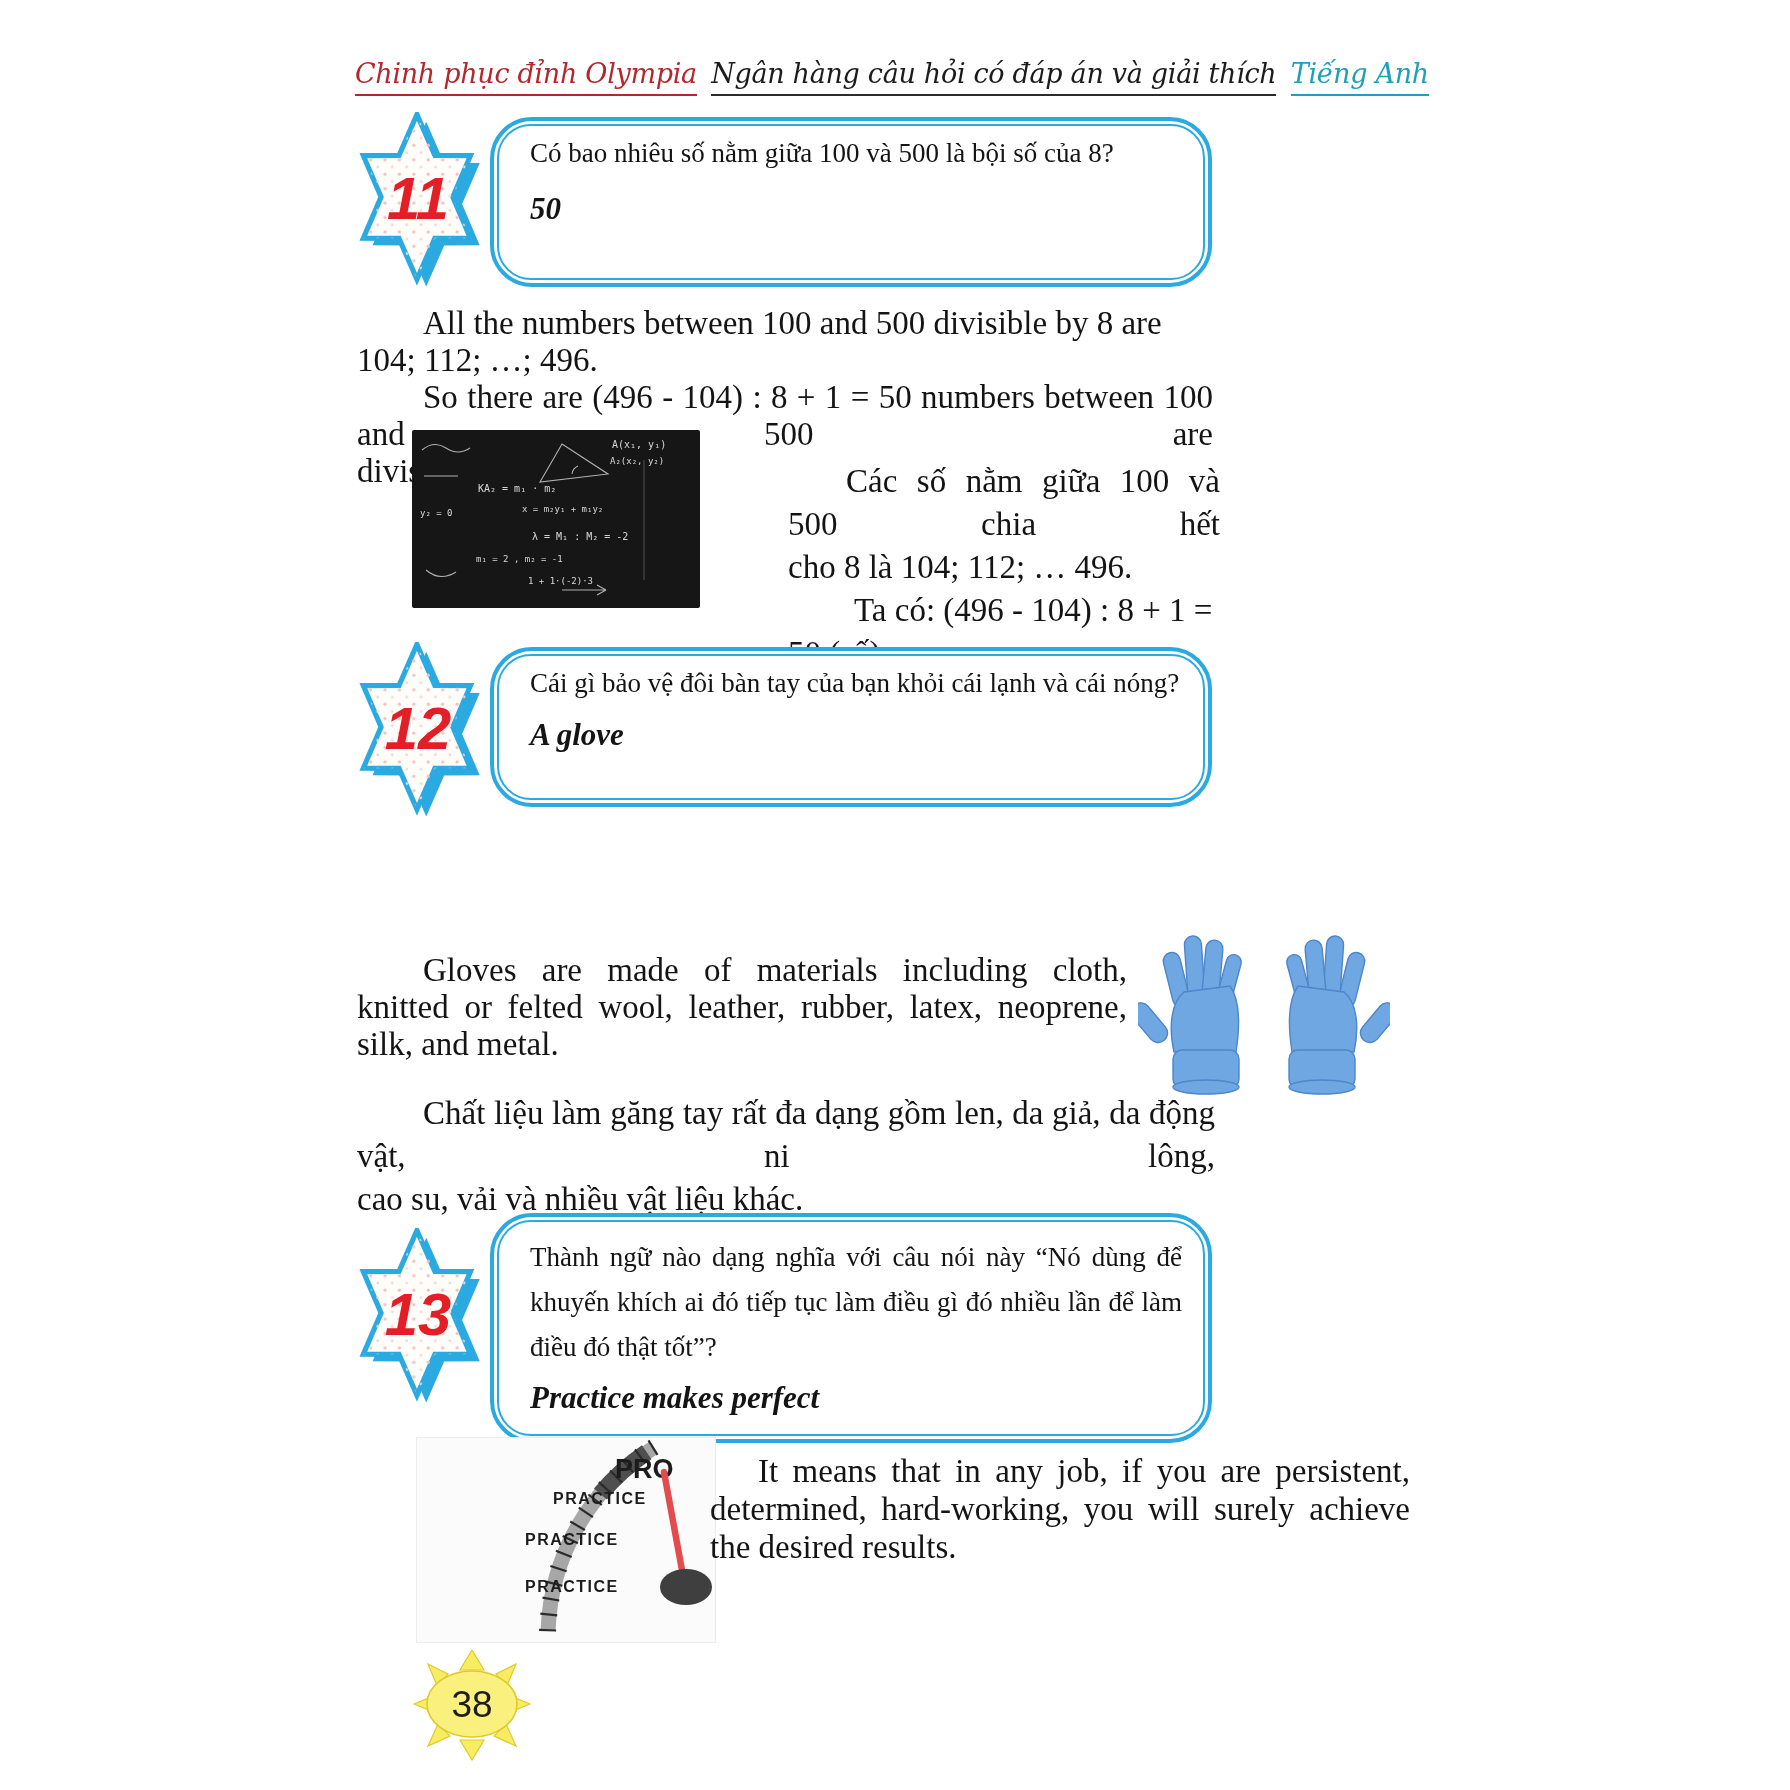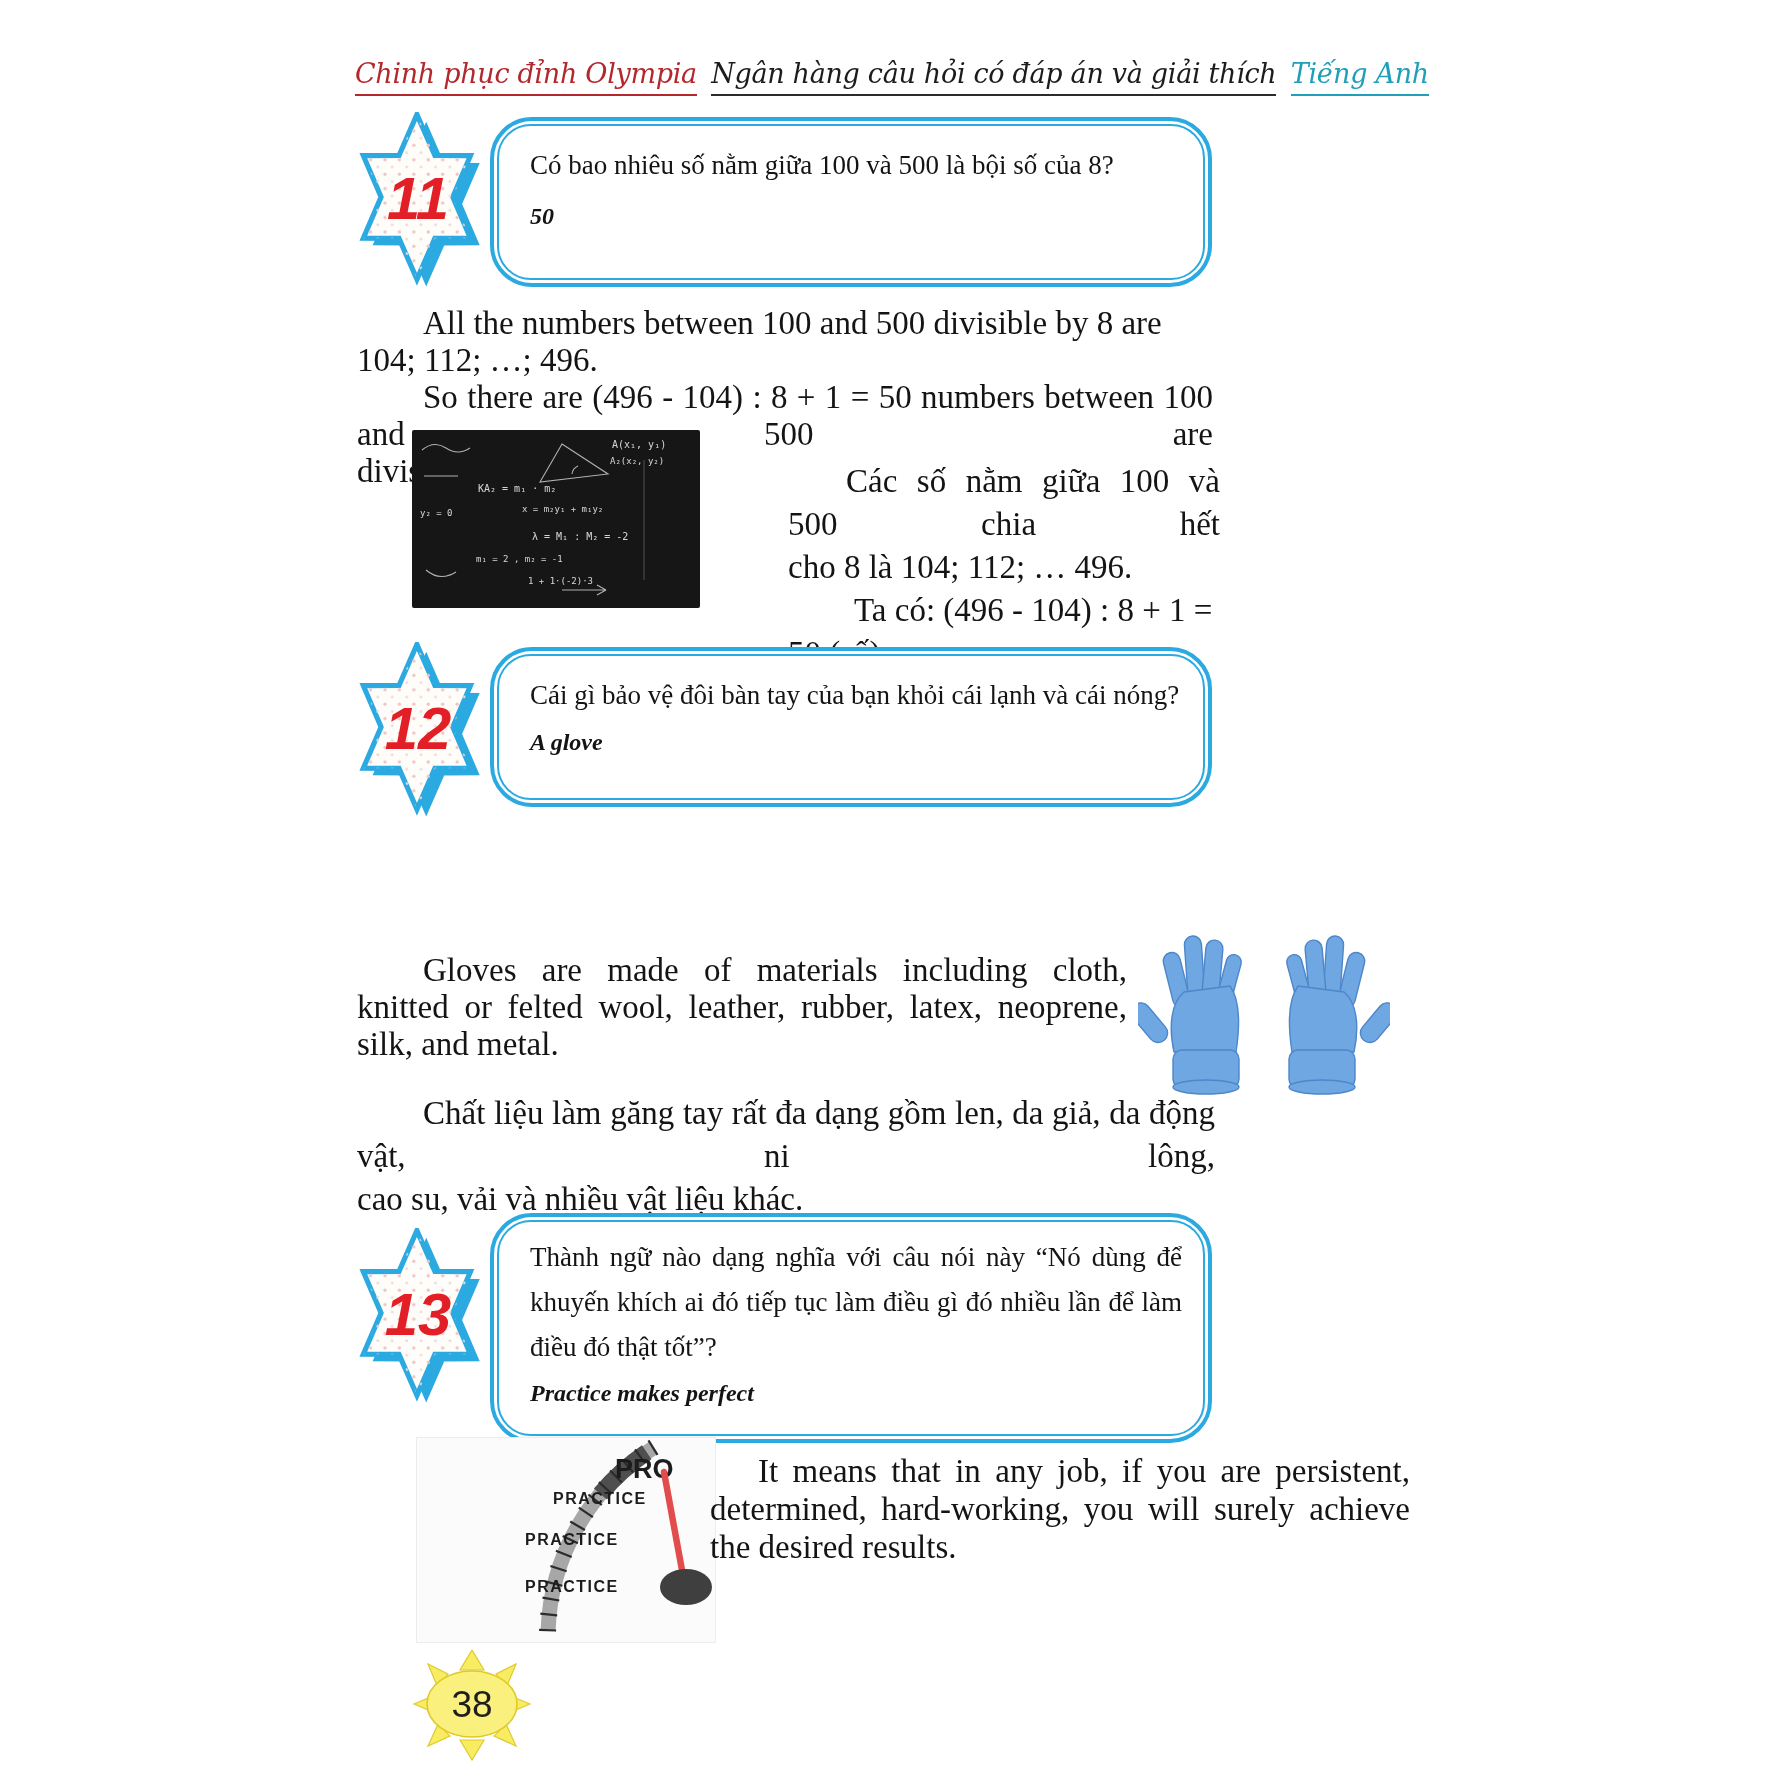--- a/index.html
+++ b/index.html
@@ -26,24 +26,24 @@
   }
 
   
   .qbox {
     position:absolute; border:4px solid #2BA9E1; border-radius:42px; background:#fff;
   }
   .qbox::after {
     content:""; position:absolute; inset:3px; border:2px solid #2BA9E1;
     border-radius:34px; pointer-events:none;
   }
-  .qcontent { position:absolute; inset:0; padding:26px 26px 0 36px; }
+  .qcontent { position:absolute; inset:0; padding:14px 26px 0 36px; }
   .qtext  { font-size:27px; line-height:36px; }
   .qline  { font-size:27px; line-height:45px; display:block; }
-  .answer { font-size:24px; font-weight:bold; font-style:italic; margin-top:20px; }
+  .answer { font-size:31px; font-weight:bold; font-style:italic; margin-top:20px; }
 
   
   .para { position:absolute; font-size:33px; }
   .line { display:block; }
   .ind  { text-indent:66px; }
   .jfull{ text-align:justify; text-align-last:justify; }
   .lh37 .line { line-height:37px; }
   .lh43 .line { line-height:43px; }
   .lh38 .line { line-height:38px; }
 

